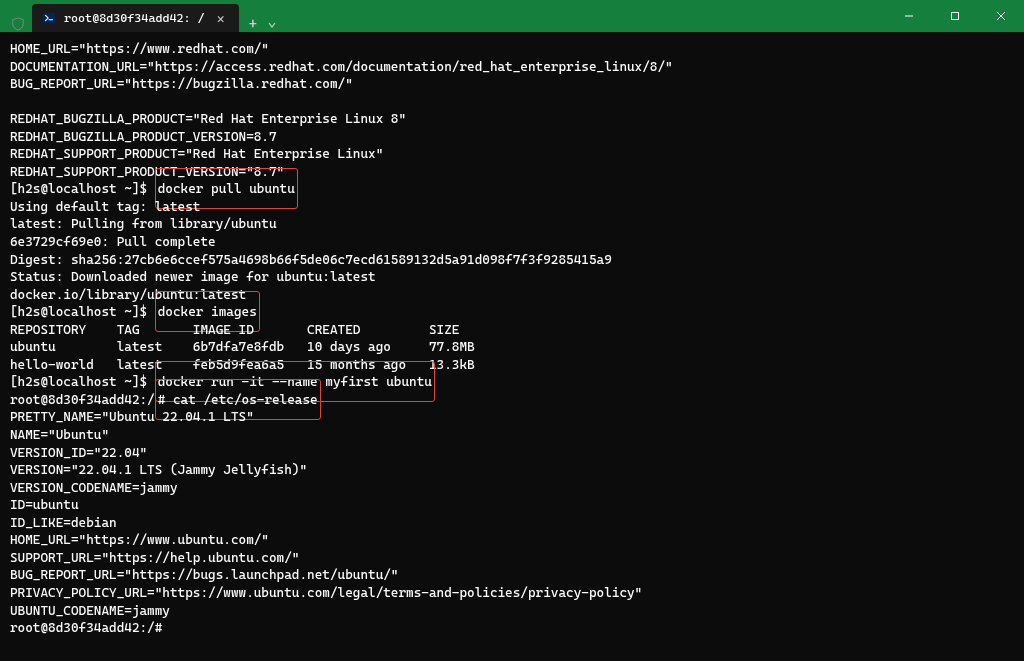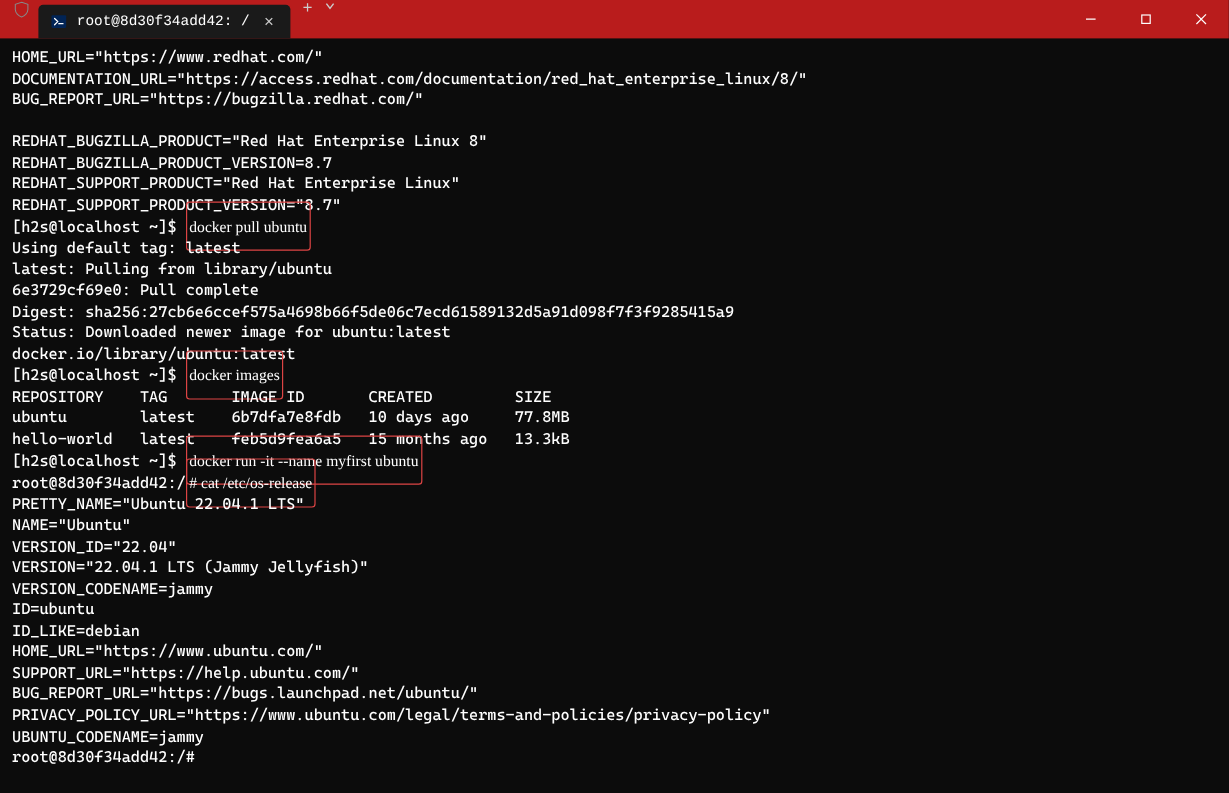--- a/index.html
+++ b/index.html
@@ -11,26 +11,25 @@
       background: #0c0c0c;
       font-family: 'Cascadia Mono', 'Consolas', monospace;
       font-size: 13px;
       color: #cccccc;
       width: 1024px;
       height: 661px;
       overflow: hidden;
     }
     .titlebar {
       height: 32px;
-      background: #b91c1c;
+      background: #15803d;
       display: flex;
-      align-items: flex-start;
+      align-items: flex-end;
       padding: 0 4px;
       position: relative;
-      font-family: Liberation Mono, monospace;
     }
     .shield-icon {
       width: 16px;
       height: 16px;
       margin: 0 6px;
       display: flex;
       align-items: center;
       justify-content: center;
     }
     .tab {
@@ -104,21 +103,20 @@
     }
     .line {
       position: relative;
     }
     .highlight-box {
       border: 1.5px solid #dd4444;
       border-radius: 3px;
       padding: 12px 2px;
       position: relative;
       display: inline;
-      font-family: Liberation Serif, serif;
     }
   </style>
 </head>
 <body>
 
 <div class="titlebar">
   <span class="shield-icon">
     <svg width="14" height="14" viewBox="0 0 16 16" fill="none">
       <path d="M8 1 L14 3 L14 8 C14 11 11 14 8 15 C5 14 2 11 2 8 L2 3 Z" stroke="#888" stroke-width="1" fill="none"></path>
     </svg>

